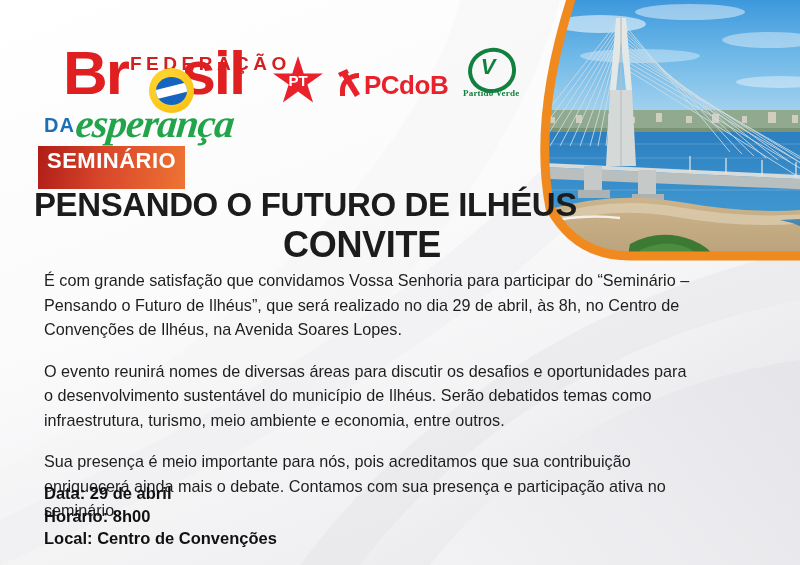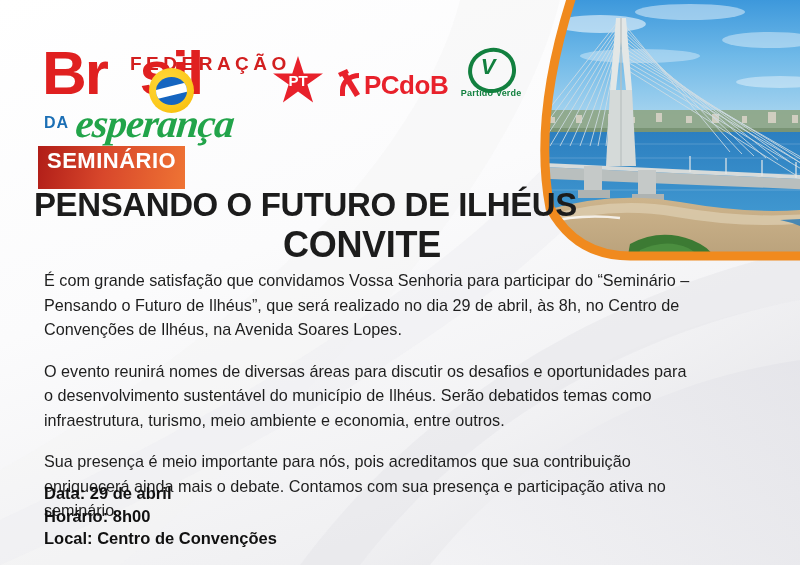--- a/index.html
+++ b/index.html
@@ -41,42 +41,42 @@
     margin-top:21px;
   }
   .brasil-word{
     position:absolute;left:0px;top:16px;
     font-size:62px;font-weight:bold;
     letter-spacing:-2px;
     color:#e02020;
     font-family:"Liberation Sans", sans-serif;
     line-height:62px;
   }
-  .brasil-pre{color:#e02020;}
+  .brasil-pre{color:#e02020;margin-left:21px;}
   .globe{
     position:absolute;left:107px;top:42px;
     width:45px;height:45px;border-radius:50%;
     background:radial-gradient(circle at 38% 32%,#ffd83a 0%,#fcc91d 60%,#f2b705 100%);
     overflow:hidden;
   }
   .globe-in{
     position:absolute;left:7px;top:9px;width:31px;height:28px;
     border-radius:50%;
     background:#1565c0;
     overflow:hidden;
   }
   .globe-band{
     position:absolute;left:-4px;top:9px;width:42px;height:9px;
     background:#ffffff;
     transform:rotate(-14deg);
     border-radius:6px;
   }
   .da-word{
     position:absolute;left:2px;top:88px;
-    font-size:16px;font-weight:bold;letter-spacing:1px;
+    font-size:20px;font-weight:bold;letter-spacing:1px;
     color:#1b6fb5;
   }
   .esp-word{
     position:absolute;left:34px;top:74px;
     font-size:40px;font-style:italic;font-weight:bold;
     color:#22a44a;
     letter-spacing:-1px;
     font-family:"Liberation Serif", serif;
     transform:skewX(-6deg);
   }
@@ -110,20 +110,21 @@
   }
   .pv-v{
     position:absolute;left:9px;top:6px;width:40px;text-align:center;
     font-size:22px;font-weight:bold;color:#12803f;
     font-style:italic;
   }
   .pv-label{
     position:absolute;left:0;top:40px;width:64px;text-align:center;
     font-size:9px;font-weight:bold;color:#12803f;
     letter-spacing:0.2px;
+    font-family:Liberation Serif, serif;
   }
   
   .badge{
     position:absolute;left:38px;top:146px;
     padding:3px 9px 17px 9px;
     background:linear-gradient(100deg,#b01d18 0%,#d8472b 45%,#ef7434 100%);
     color:#ffffff;
     font-size:22px;font-weight:bold;
     letter-spacing:0.5px;
     line-height:23px;

